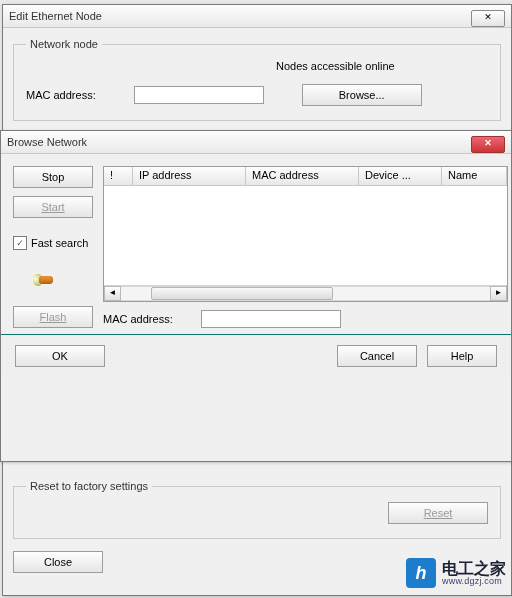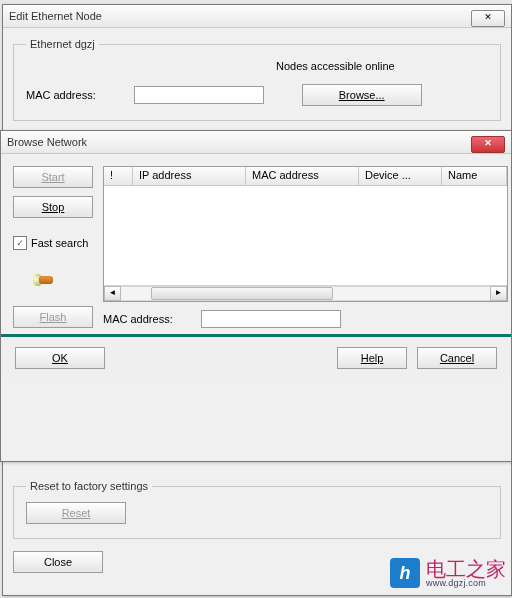--- a/index.html
+++ b/index.html
@@ -8,86 +8,86 @@
 .title{color:#333}
 .closebtn{width:32px;height:15px;border:1px solid #8a8a8a;border-radius:2px;background:linear-gradient(#fefefe,#e4e4e4);text-align:center;font-size:9px;line-height:13px;cursor:pointer}
 .closebtn.red{width:32px;height:15px;background:linear-gradient(#e67,#c33);border:1px solid #933;color:#fff;font-weight:bold}
 .body{padding:10px}
 fieldset{border:1px solid #c8c8c8;padding:10px 12px 14px 12px;margin:0 0 12px 0}
 legend{padding:0 4px;color:#333}
 .row{display:flex;align-items:center;gap:8px}
 label{white-space:nowrap}
 input[type=text]{height:18px;border:1px solid #9c9c9c;background:#fff;padding:0 4px;box-sizing:border-box}
 .btn{min-width:80px;height:22px;border:1px solid #9c9c9c;background:linear-gradient(#fefefe,#e5e5e5);cursor:pointer;font-family:inherit;font-size:11px;padding:0 10px;text-align:center}
-.btn.underline{text-decoration:underline}
+.btn.underline{}
 .btn.disabled{color:#9a9a9a;text-decoration:underline}
 .sidecol{width:98px;display:flex;flex-direction:column;gap:8px}
 .listbox{flex:1;background:#fff;border:1px solid #9c9c9c;height:192px;position:relative}
 .colheads{display:flex;height:18px;background:linear-gradient(#fdfdfd,#e8e8e8);border-bottom:1px solid #c8c8c8}
 .colh{border-right:1px solid #c8c8c8;padding:2px 6px;font-size:11px;white-space:nowrap;overflow:hidden}
 .hscroll{position:absolute;left:0;right:0;bottom:0;height:15px;background:#f1f1f1;border-top:1px solid #d3d3d3;display:flex;align-items:center}
 .sarrow{width:15px;height:13px;border:1px solid #b9b9b9;background:linear-gradient(#fefefe,#e0e0e0);text-align:center;font-size:8px;line-height:11px;cursor:pointer}
 .strack{flex:1;height:13px;border-top:1px solid #d9d9d9;border-bottom:1px solid #d9d9d9;position:relative;background:#f4f4f4}
 .sthumb{position:absolute;left:30px;top:0;bottom:0;width:180px;background:linear-gradient(#f8f8f8,#dcdcdc);border:1px solid #b5b5b5;border-radius:2px}
 .checkbox{display:flex;align-items:center;gap:4px}
 .cb{width:12px;height:12px;border:1px solid #7a7a7a;background:#fff;display:inline-flex;align-items:center;justify-content:center;font-size:9px;color:#555}
 .flashlight{width:24px;height:18px;margin:14px 0 0 20px;position:relative}
 .fl-body{position:absolute;left:6px;top:4px;width:14px;height:8px;border-radius:4px;background:linear-gradient(#e94,#b60);box-shadow:inset 0 0 1px #730}
 .fl-head{position:absolute;left:0;top:2px;width:8px;height:12px;border-radius:50% 2px 2px 50%;background:radial-gradient(circle at 30% 40%,#ffd,#aa6);box-shadow:0 0 3px #ff8}
 .accesslbl{margin-left:60px;margin-bottom:12px}
-.dlgbtns{display:flex;gap:10px;padding:10px 14px;border-top:3px solid #0f766e;background:#efefef}
+.dlgbtns{display:flex;gap:10px;padding:10px 14px;border-top:1px solid #0f766e;background:#efefef}
 .spacer{flex:1}
 .watermark{position:absolute;right:6px;bottom:10px;display:flex;align-items:center;gap:6px;opacity:0.95}
 .wm-logo{width:30px;height:30px;border-radius:4px;background:#1177cc;display:flex;align-items:center;justify-content:center;color:#fff;font-style:italic;font-weight:bold;font-size:18px}
 .wm-txt{display:flex;flex-direction:column;line-height:1.0}
-.wm-cn{font-size:20px;font-weight:normal;color:#be185d}
+.wm-cn{font-size:16px;font-weight:bold;color:#0f172a}
 .wm-url{font-size:9px;color:#336;letter-spacing:0.2px}
 </style>
 </head>
 <body>
 
 <div class="window" style="left:2px;top:4px;width:508px;height:590px">
   <div class="titlebar">
     <span class="title">Edit Ethernet Node</span>
     <span class="closebtn">✕</span>
   </div>
   <div class="body">
     <fieldset>
-      <legend>Ethernet dgzj</legend>
+      <legend>Network node</legend>
       <div class="accesslbl" style="margin-left:250px">Nodes accessible online</div>
       <div class="row">
         <label>MAC address:</label>
         <input type="text" style="width: 130px; margin-left: 30px;" value="">
         <button class="btn underline" style="min-width:120px;margin-left:30px">Browse...</button>
       </div>
     </fieldset>
   </div>
 
   <div style="position:absolute;left:10px;right:10px;bottom:22px">
     <fieldset>
       <legend>Reset to factory settings</legend>
-      <div style="display:flex;justify-content:flex-start">
+      <div style="display:flex;justify-content:flex-end">
         <button class="btn disabled" style="min-width:100px">Reset</button>
       </div>
     </fieldset>
     <div style="">
       <button class="btn" style="min-width:90px">Close</button>
     </div>
   </div>
 </div>
 
 <div class="window" style="left:0px;top:130px;width:510px;height:330px">
   <div class="titlebar">
     <span class="title">Browse Network</span>
     <span class="closebtn red">✕</span>
   </div>
   <div class="body" style="padding:12px 12px 6px 12px;display:flex;gap:10px">
     <div class="sidecol">
+      <button class="btn underline">Stop</button>
       <button class="btn disabled">Start</button>
-      <button class="btn underline">Stop</button>
       <div class="checkbox" style="margin-top:10px">
         <span class="cb">✓</span>
         <span>Fast search</span>
       </div>
       <div class="flashlight">
         <div class="fl-head"></div>
           <div class="fl-body"></div>
       </div>
       <div style="flex:1"></div>
       <button class="btn disabled">Flash</button>
@@ -112,22 +112,22 @@
       </div>
       <div class="row">
         <label>MAC address:</label>
         <input type="text" style="width: 140px; margin-left: 20px;" value="">
       </div>
     </div>
   </div>
   <div class="dlgbtns">
     <button class="btn underline" style="min-width:90px">OK</button>
     <div class="spacer"></div>
+    <button class="btn underline" style="min-width:80px">Cancel</button>
     <button class="btn underline" style="min-width:70px">Help</button>
-    <button class="btn underline" style="min-width:80px">Cancel</button>
   </div>
 </div>
 
 <div class="watermark">
   <div class="wm-logo">h</div>
   <div class="wm-txt">
     <div class="wm-cn">电工之家</div>
     <div class="wm-url">www.dgzj.com</div>
   </div>
 </div>

